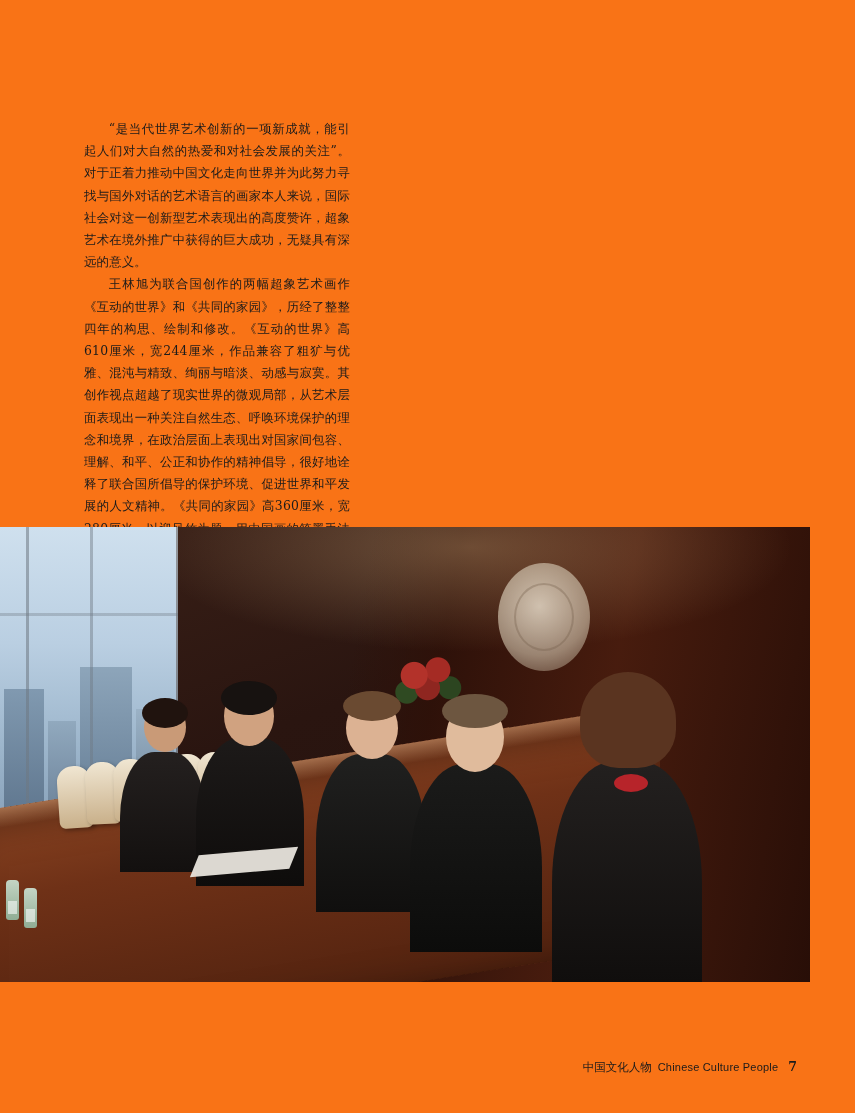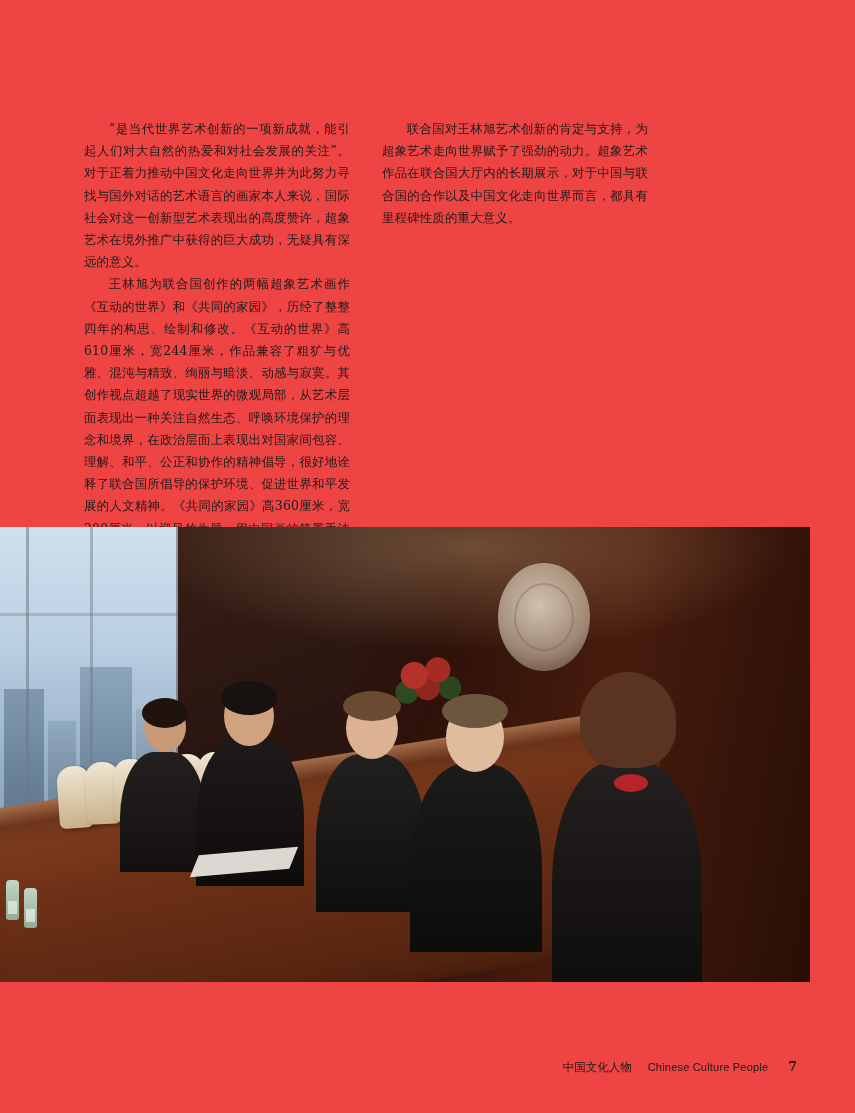--- a/index.html
+++ b/index.html
@@ -12,21 +12,21 @@
     background: #ffffff;
     font-family: "Liberation Serif", serif;
     overflow: hidden;
     position: relative;
   }
 
   .page {
     position: relative;
     width: 855px;
     height: 1113px;
-    background: #ef4444;
+    background: #f97316;
   }
 
   
   .text-area {
     position: absolute;
     left: 84px;
     top: 118px;
     width: 650px;
     display: flex;
     gap: 32px;
@@ -219,21 +219,21 @@
   
   .footer {
     position: absolute;
     right: 58px;
     bottom: 38px;
     font-size: 11.5px;
     color: #1b1b1b;
     font-family: "DejaVu Serif", "Liberation Serif", serif;
     display: flex;
     align-items: baseline;
-    gap: 16px;
+    gap: 6px;
   }
   .footer .en {
     font-family: "Liberation Sans", sans-serif;
     font-size: 11px;
     letter-spacing: 0.2px;
     text-align: right;
   }
   .footer .pg {
     font-weight: bold;
     font-size: 12.5px;
@@ -246,21 +246,20 @@
 <div class="page">
 
   <div class="text-area">
 
     <div class="col">
       <p class="para indent">“是当代世界艺术创新的一项新成就，能引起人们对大自然的热爱和对社会发展的关注”。对于正着力推动中国文化走向世界并为此努力寻找与国外对话的艺术语言的画家本人来说，国际社会对这一创新型艺术表现出的高度赞许，超象艺术在境外推广中获得的巨大成功，无疑具有深远的意义。</p>
       <p class="para indent">王林旭为联合国创作的两幅超象艺术画作《互动的世界》和《共同的家园》，历经了整整四年的构思、绘制和修改。《互动的世界》高610厘米，宽244厘米，作品兼容了粗犷与优雅、混沌与精致、绚丽与暗淡、动感与寂寞。其创作视点超越了现实世界的微观局部，从艺术层面表现出一种关注自然生态、呼唤环境保护的理念和境界，在政治层面上表现出对国家间包容、理解、和平、公正和协作的精神倡导，很好地诠释了联合国所倡导的保护环境、促进世界和平发展的人文精神。《共同的家园》高360厘米，宽280厘米，以迎风竹为题，用中国画的笔墨手法为竹林赋予生机和动感，</p>
     </div>
 
     <div class="col">
-      <p class="para indent">联合国对王林旭艺术创新的肯定与支持，为超象艺术走向世界赋予了强劲的动力。超象艺术作品在联合国大厅内的长期展示，对于中国与联合国的合作以及中国文化走向世界而言，都具有里程碑性质的重大意义。</p>
     </div>
 
   </div>
 
   <div class="photo-wrap">
     <div class="photo">
 
       <div class="window">
         <div class="bldg b1"></div>
         <div class="bldg b2"></div>

